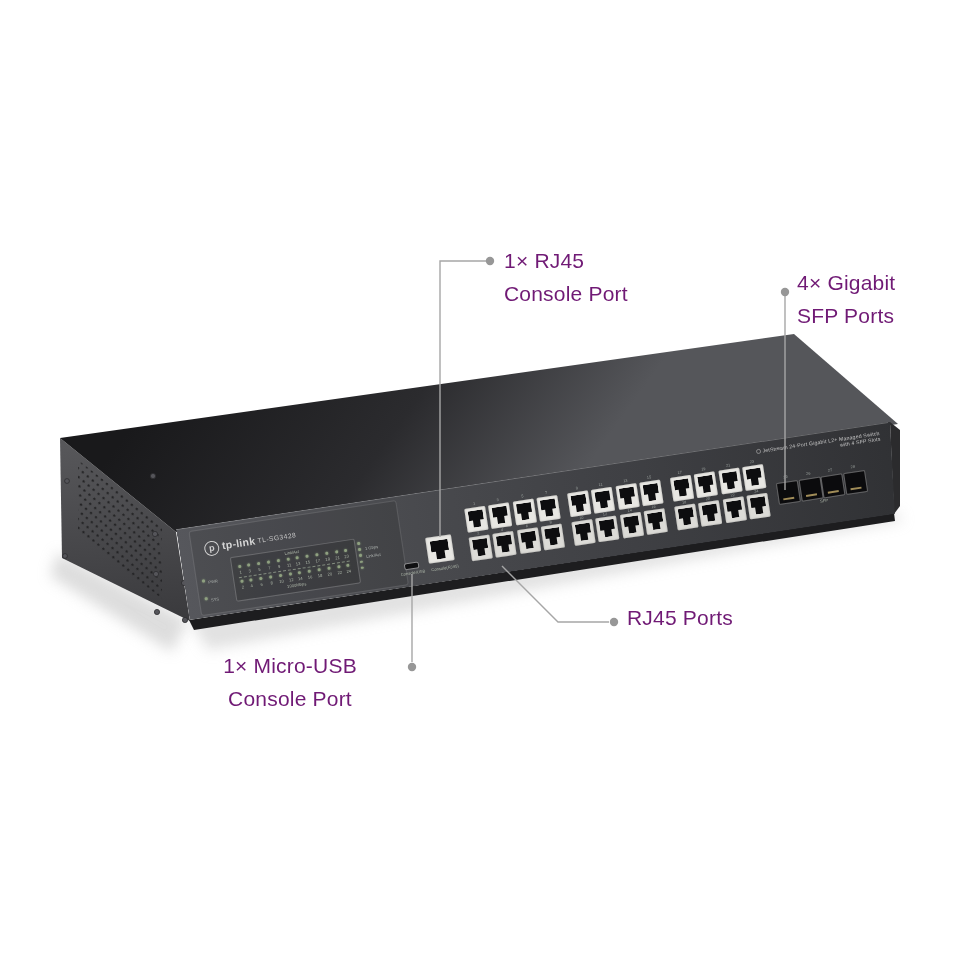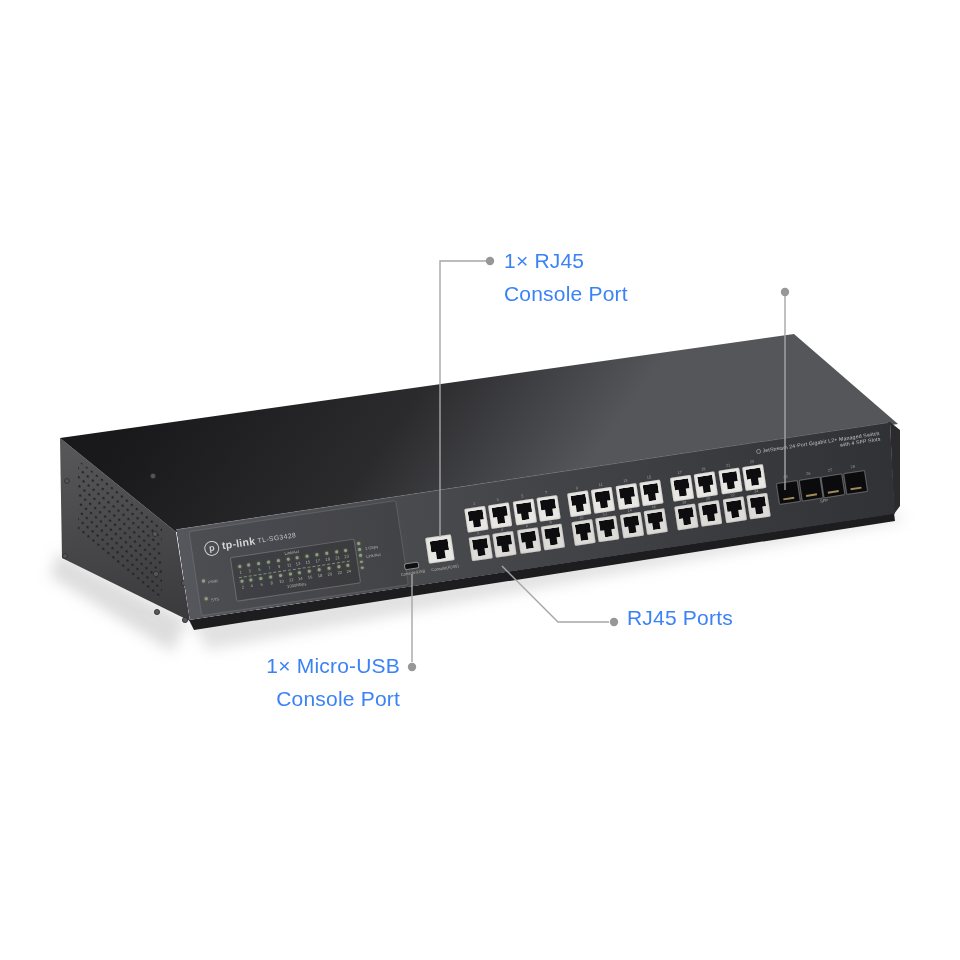--- a/index.html
+++ b/index.html
@@ -1,26 +1,26 @@
 <!DOCTYPE html>
 <html><head>
 <meta charset="utf-8">
 <style>
   html,body{margin:0;padding:0;background:#fff;}
   .stage{position:relative;width:960px;height:960px;background:#ffffff;overflow:hidden;
          font-family:"Liberation Sans",sans-serif;}
   svg{position:absolute;left:0;top:0;}
 
   
-  .callout{position:absolute;font-size:21px;line-height:33px;color:#3b82f6;letter-spacing:.2px;z-index:30;}
+  .callout{position:absolute;font-size:21px;line-height:33px;color:#701a75;letter-spacing:.2px;z-index:30;}
   .callout div{white-space:nowrap;}
   #callout-console{left:504px;top:244px;width:220px;}
   #callout-sfp{left:797px;top:266px;width:160px;}
   #callout-rj45{left:627px;top:601px;width:220px;}
-  #callout-usb{left:180px;top:649px;width:220px;text-align:right;}
+  #callout-usb{left:180px;top:649px;width:220px;text-align:center;}
 
   
   #front-panel{position:absolute;left:176px;top:529px;width:730px;height:92px;
     transform:rotate(-8.55deg);transform-origin:0 0;z-index:10;
     background:linear-gradient(to right,#56575c 0%,#48494d 35%,#3f4044 62%,#303134 100%);
     clip-path:polygon(0 0,722px 0,713px 92px,0 92px);}
   #front-panel::before{content:'';position:absolute;left:0;right:10px;top:0;height:1px;
     background:rgba(255,255,255,.28);}
   .abs{position:absolute;}
   .recess{left:12px;top:4px;width:208px;height:84px;border:1px solid rgba(255,255,255,.13);
@@ -304,20 +304,24 @@
       <circle cx="785" cy="292" r="4.2"></circle>
       <circle cx="614" cy="622" r="4.2"></circle>
       <circle cx="412" cy="667" r="4.2"></circle>
     </g>
   </svg>
 
   <div class="callout" id="callout-console">
     <div>1× RJ45</div>
     <div>Console Port</div>
   </div>
+  <div class="callout" id="callout-sfp">
+    <div>4× Gigabit</div>
+    <div>SFP Ports</div>
+  </div>
   <div class="callout" id="callout-rj45">
     <div>RJ45 Ports</div>
   </div>
   <div class="callout" id="callout-usb">
     <div>1× Micro-USB</div>
     <div>Console Port</div>
   </div>
 </div>
 
 </body></html>

